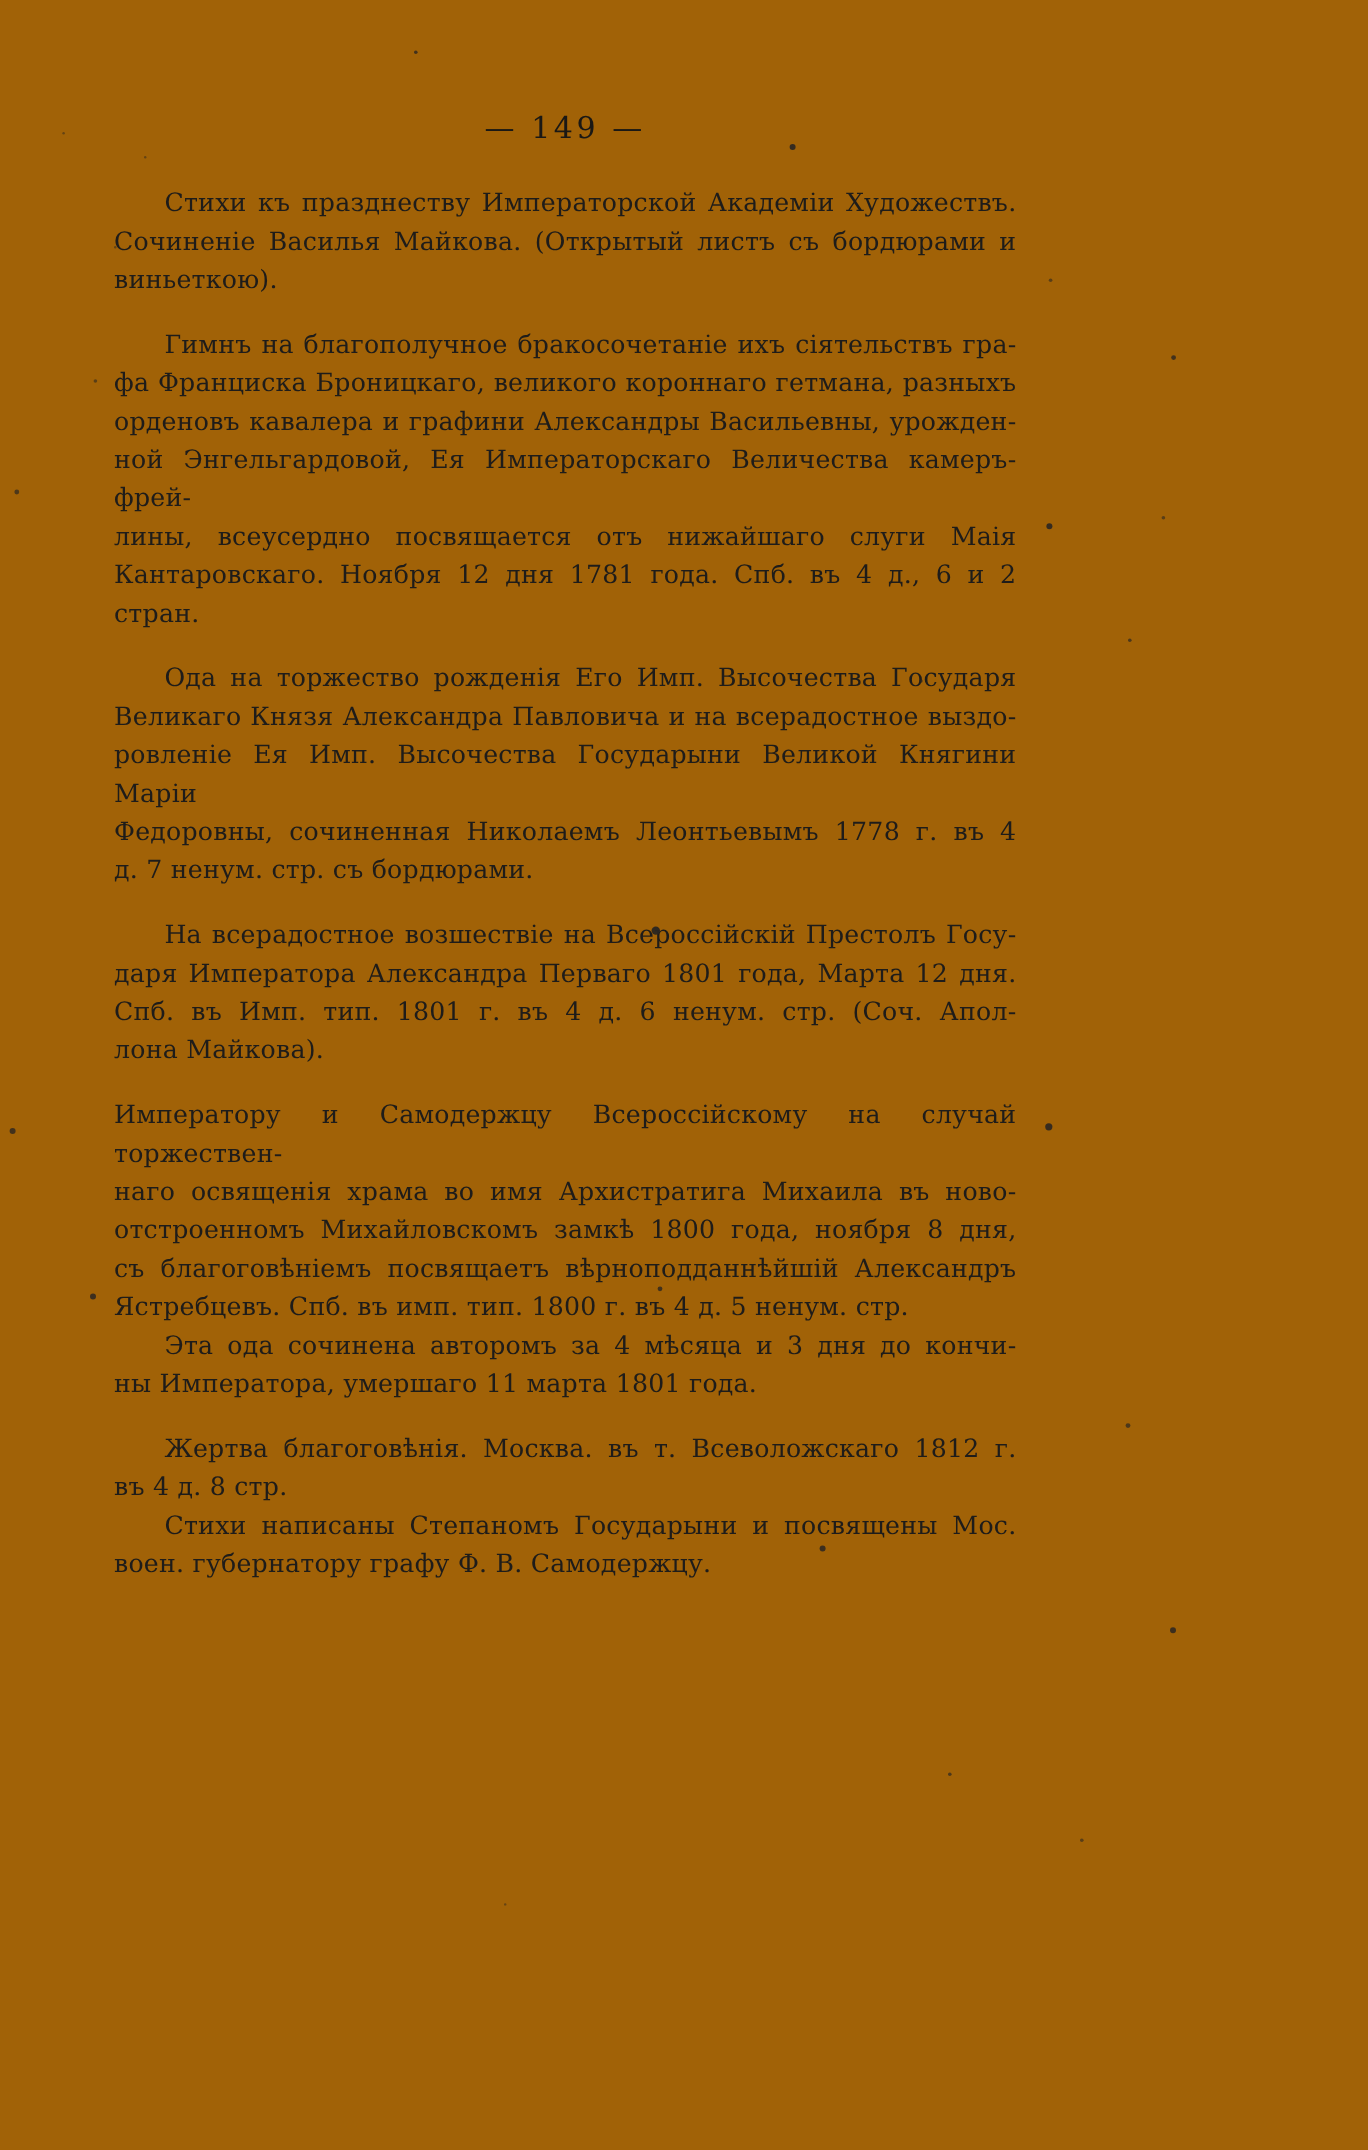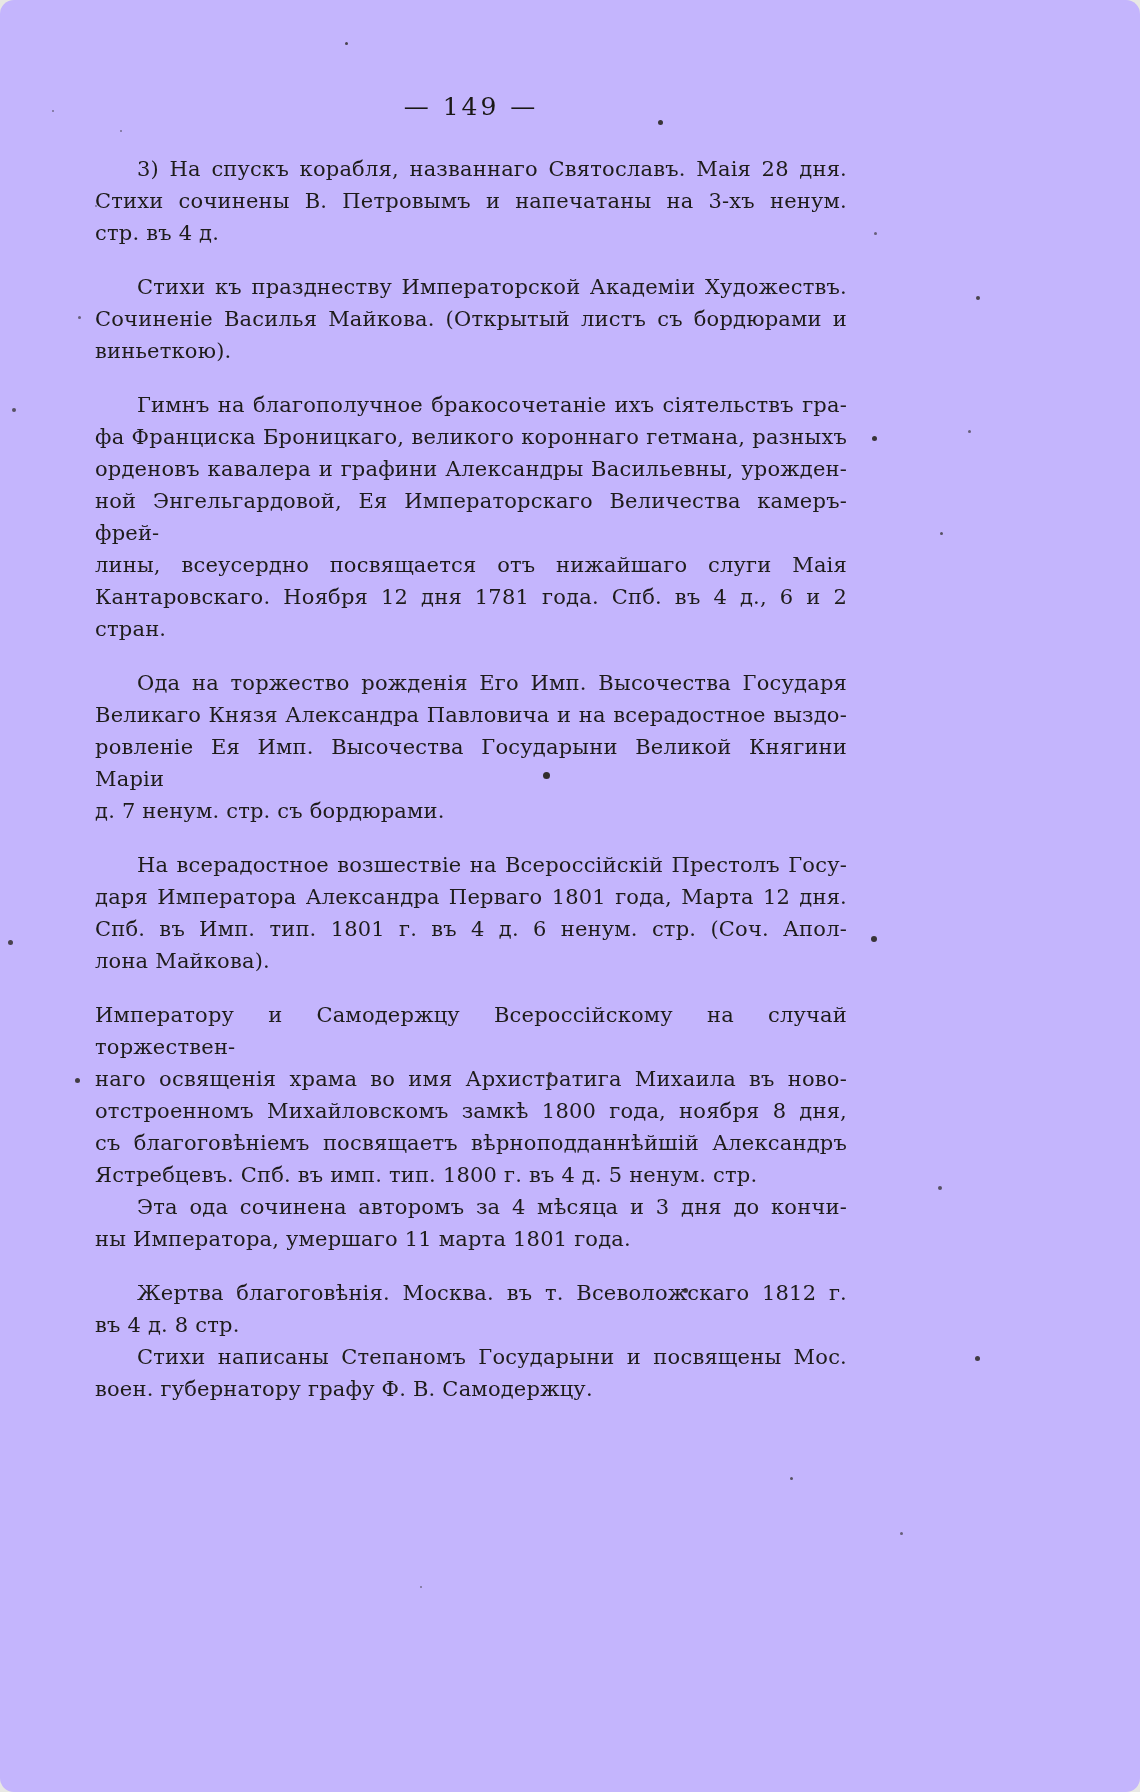--- a/index.html
+++ b/index.html
@@ -1,25 +1,24 @@
 <!DOCTYPE html>
 <html><head>
 <meta charset="utf-8">
 <style>
   html, body { margin: 0; padding: 0; background: #e8e8e4; }
   .page {
     position: relative;
     width: 1140px;
     height: 1792px;
     margin: 0 auto;
-    background: #c4b5fd;
+    background: #a16207;
     font-family: "DejaVu Serif", serif;
     color: #1e1c1a;
     overflow: hidden;
-    border-radius: 14px;
   }
   .content {
     position: absolute;
     left: 95px;
     top: 92px;
     width: 752px;
   }
   .page-number {
     text-align: center;
     font-size: 25px;
@@ -49,25 +48,20 @@
 </style>
 </head>
 <body>
 
 <div class="page">
 
   <div class="content">
 
     <div class="page-number">— 149 —</div>
 
-    <div class="paragraph">
-      <div class="line first">3) На спускъ корабля, названнаго Святославъ. Маія 28 дня.</div>
-      <div class="line">Стихи сочинены В. Петровымъ и напечатаны на 3-хъ ненум.</div>
-      <div class="line last">стр. въ 4 д.</div>
-    </div>
 
     <div class="paragraph gap">
       <div class="line first"><span class="lead">Стихи</span><span> къ празднеству Императорской Академіи Художествъ.</span></div>
       <div class="line">Сочиненіе Василья Майкова. (Открытый листъ съ бордюрами и</div>
       <div class="line last">виньеткою).</div>
     </div>
 
     <div class="paragraph gap">
       <div class="line first"><span class="lead">Гимнъ</span><span> на благополучное бракосочетаніе ихъ сіятельствъ гра-</span></div>
       <div class="line">фа Франциска Броницкаго, великого короннаго гетмана, разныхъ</div>
@@ -75,20 +69,21 @@
       <div class="line">ной Энгельгардовой, Ея Императорскаго Величества камеръ-фрей-</div>
       <div class="line">лины, всеусердно посвящается отъ нижайшаго слуги Маія</div>
       <div class="line">Кантаровскаго. Ноября 12 дня 1781 года. Спб. въ 4 д., 6 и 2</div>
       <div class="line last">стран.</div>
     </div>
 
     <div class="paragraph gap">
       <div class="line first"><span class="lead">Ода</span><span> на торжество рожденія Его Имп. Высочества Государя</span></div>
       <div class="line">Великаго Князя Александра Павловича и на всерадостное выздо-</div>
       <div class="line">ровленіе Ея Имп. Высочества Государыни Великой Княгини Маріи</div>
+      <div class="line">Федоровны, сочиненная Николаемъ Леонтьевымъ 1778 г. въ 4</div>
       <div class="line last">д. 7 ненум. стр. съ бордюрами.</div>
     </div>
 
     <div class="paragraph gap">
       <div class="line first"><span class="lead">На всерадостное</span><span> возшествіе на Всероссійскій Престолъ Госу-</span></div>
       <div class="line">даря Императора Александра Перваго 1801 года, Марта 12 дня.</div>
       <div class="line">Спб. въ Имп. тип. 1801 г. въ 4 д. 6 ненум. стр. (Соч. Апол-</div>
       <div class="line last">лона Майкова).</div>
     </div>
 

